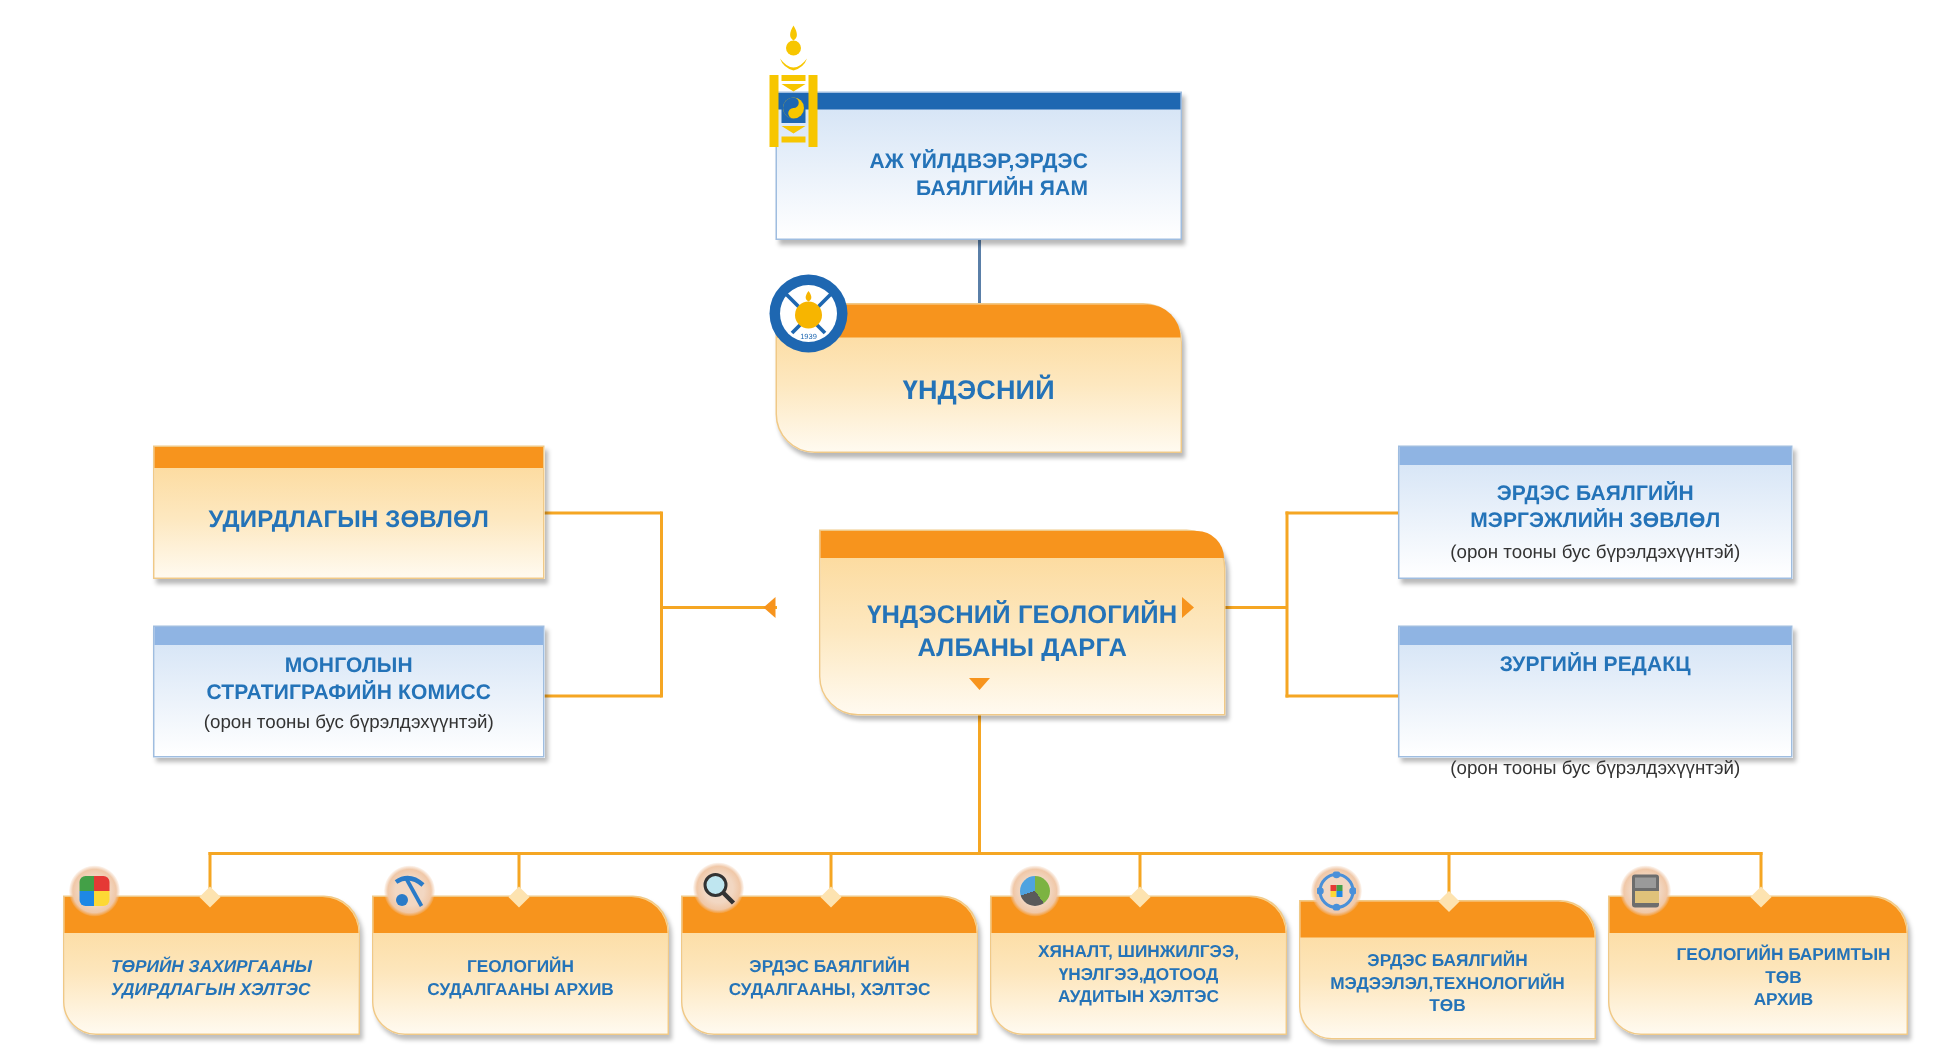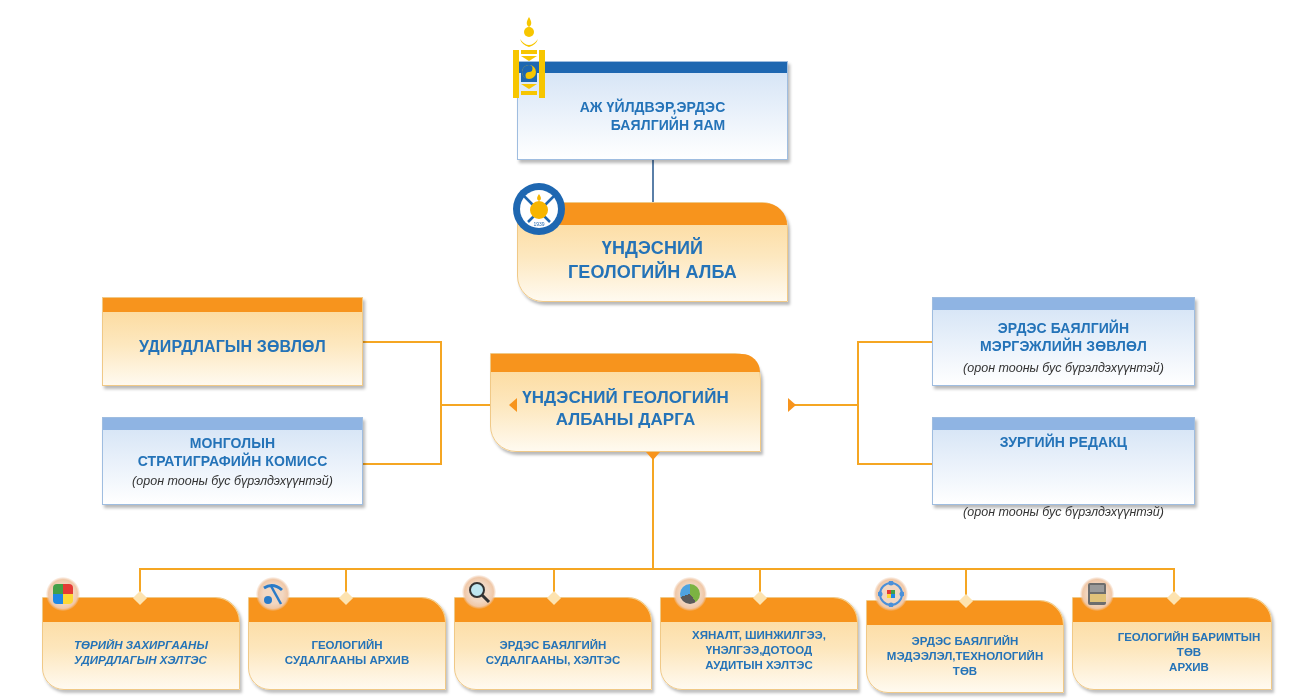--- a/index.html
+++ b/index.html
@@ -6,21 +6,21 @@
   body { width:1296px; height:700px; background:#ffffff; position:relative; overflow:hidden;
          font-family:"Liberation Sans", "DejaVu Sans", sans-serif; }
   .abs { position:absolute; }
   .line-h { position:absolute; height:2px; background:#f5a623; }
   .line-v { position:absolute; width:2px; background:#f5a623; }
   .line-v.blue { background:#5a7fa8; width:2px; }
 
   .box { position:absolute; box-sizing:border-box; box-shadow:2px 3px 3px rgba(0,0,0,0.28);
          display:flex; flex-direction:column; align-items:center; justify-content:center; text-align:center; }
   .box .title { color:#2473b8; font-weight:bold; font-size:14px; line-height:18px; letter-spacing:0.1px; }
-  .box .sub { color:#333; font-style:italic; font-size:12.5px; margin-top:8px;text-align:right; }
+  .box .sub { color:#333; font-size:12.5px; margin-top:8px;text-align:right; }
 
   .blue-box { background:linear-gradient(#d2e2f5, #ffffff); border:1px solid #9fbde0; }
   .blue-box .band { position:absolute; left:0; right:0; top:0; height:12px; background:#8fb4e3; }
   .blue-box.dark .band { background:#1e67b1; height:11px; }
 
   .or-box { background:linear-gradient(#fcd795 0%, #fde8c0 55%, #fffaf0 100%); border:1px solid #f0c987; }
   .or-box .band { position:absolute; left:0; right:0; top:0; height:14px; background:#f7941d; }
   .rounded { border-radius:0 26px 0 26px; overflow:visible; }
   .rounded .band { border-radius:0 26px 0 0; }
 
@@ -83,37 +83,36 @@
     <path d="M17 50 A3.5 3.5 0 0 1 17 57 A3.5 3.5 0 0 0 17 64 A7 7 0 0 1 17 50Z" fill="#1e67b1"></path>
     <polygon points="9,69 25,69 17,74" fill="#f7c600"></polygon>
     <rect x="9" y="76" width="16" height="4" fill="#f7c600"></rect>
   </svg>
 </div>
 
 <div class="box or-box rounded" style="left:517px; top:202px; width:271px; height:100px;">
   <div class="band" style="height:22px;"></div>
   <div class="title" style="font-size:18px; line-height:24px; margin-top:16px;">
     <div>ҮНДЭСНИЙ</div>
-    <div>ГЕОЛОГИЙН АЛБА</div>
   </div>
 </div>
 
 <div class="abs" style="left:512px; top:182px; width:54px; height:54px;">
   <svg width="54" height="54" viewBox="0 0 54 54">
     <circle cx="27" cy="27" r="26" fill="#1e67b1"></circle>
     <circle cx="27" cy="27" r="19" fill="#ffffff"></circle>
     <line x1="12" y1="14" x2="38" y2="40" stroke="#1e67b1" stroke-width="2.5"></line>
     <line x1="42" y1="14" x2="16" y2="40" stroke="#1e67b1" stroke-width="2.5"></line>
     <circle cx="27" cy="28" r="9" fill="#f7b500"></circle>
     <path d="M27 12 C24 16 25 18 27 19 C29 18 30 16 27 12Z" fill="#f7b500"></path>
     <text x="27" y="44" font-size="5" text-anchor="middle" fill="#1e67b1" font-family="Liberation Sans, sans-serif">1939</text>
   </svg>
 </div>
 
-<div class="box or-box rounded" style="left:490px; top:353px; width:271px; height:99px;">
+<div class="box or-box rounded" style="left:546px; top:353px; width:271px; height:124px;">
   <div class="band" style="height:18px;"></div>
   <div class="title" style="font-size:17px; line-height:22px; margin-top:12px;">
     <div>ҮНДЭСНИЙ ГЕОЛОГИЙН</div>
     <div>АЛБАНЫ ДАРГА</div>
   </div>
 </div>
 <div class="arrow-tip" style="left:509px; top:398px; border-top:7px solid transparent; border-bottom:7px solid transparent; border-right:8px solid #f7941d;"></div>
 <div class="arrow-tip" style="left:788px; top:398px; border-top:7px solid transparent; border-bottom:7px solid transparent; border-left:8px solid #f7941d;"></div>
 <div class="arrow-tip" style="left:646px; top:452px; border-left:7px solid transparent; border-right:7px solid transparent; border-top:8px solid #f7941d;"></div>
 

